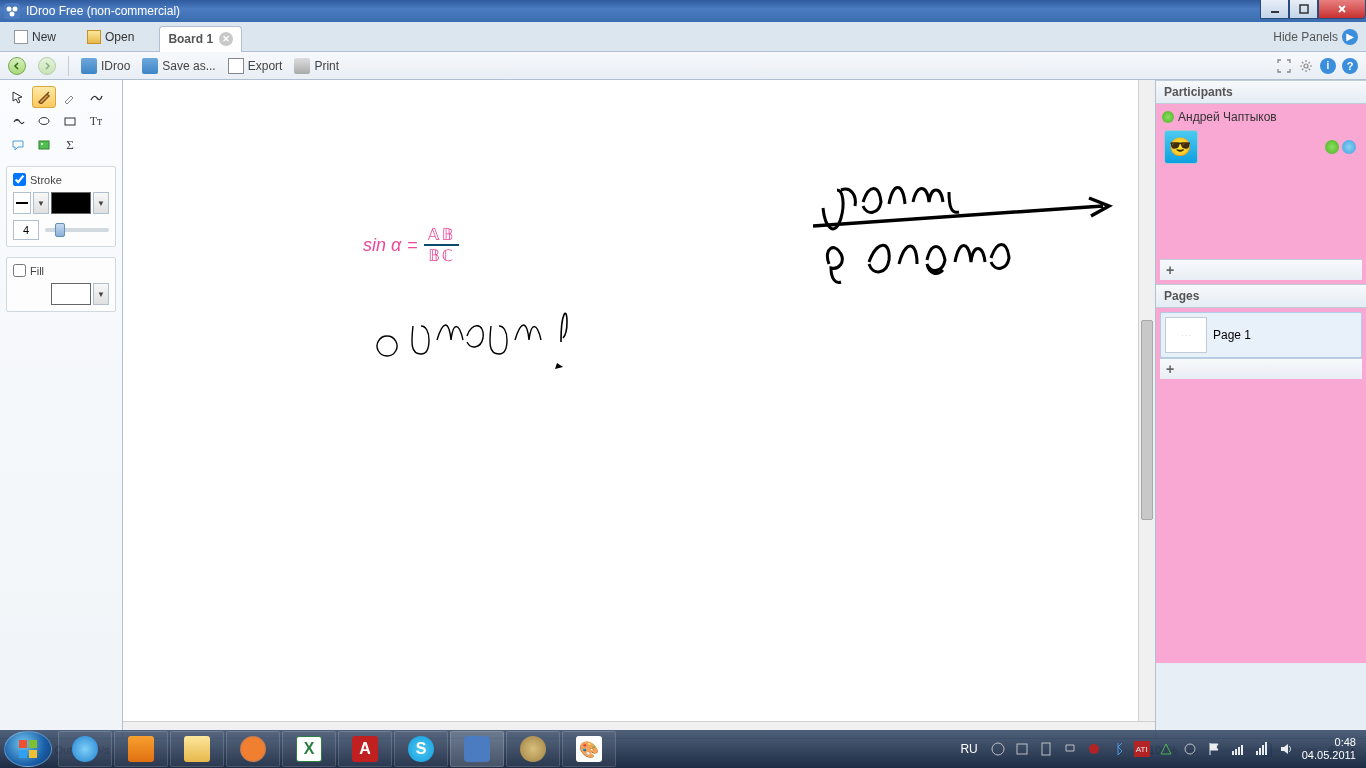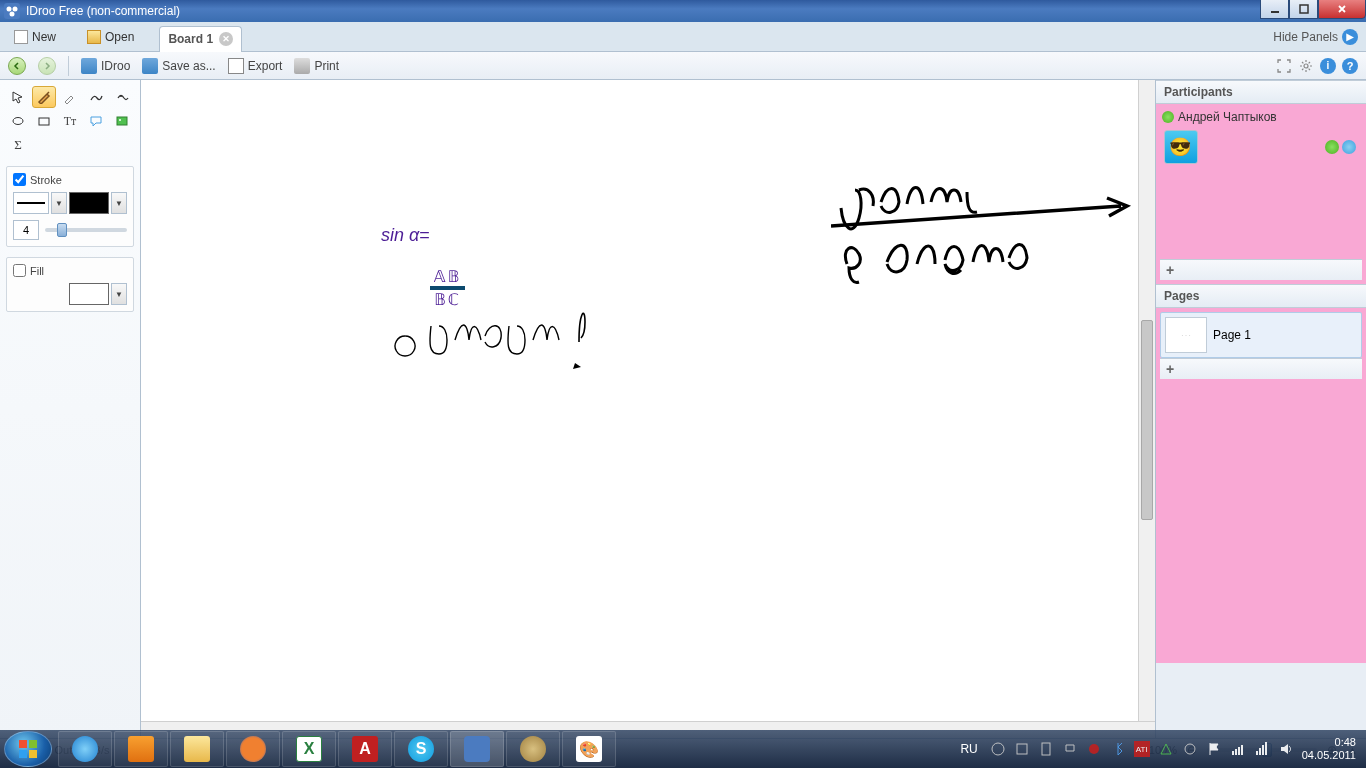--- a/index.html
+++ b/index.html
@@ -35,21 +35,21 @@
 .toolbar .right-icons { margin-left: auto; display: flex; gap: 6px; align-items: center; }
 .toolbar .ri { width: 16px; height: 16px; color: #888; cursor: pointer; display: flex; align-items: center; justify-content: center; }
 .toolbar .ri.gear { color: #888; }
 .toolbar .ri.help { border-radius: 50%; background: #3a8edb; color: #fff; font-size: 11px; font-weight: bold; }
 .toolbar .ri.info { border-radius: 50%; background: #3a8edb; color: #fff; font-size: 10px; font-weight: bold; }
 
 
 .main { display: flex; height: 658px; background: #dbe6ef; }
 
 
-.tools { width: 141px; background: linear-gradient(#fafcfe, #f0f4f8); border-right: 1px solid #b0c0d0; padding: 6px; font-size: 11px; color: #444; }
+.tools { width: 123px; background: linear-gradient(#fafcfe, #f0f4f8); border-right: 1px solid #b0c0d0; padding: 6px; font-size: 11px; color: #444; }
 .tool-grid { display: flex; flex-wrap: wrap; gap: 2px; }
 .tool-btn { width: 24px; height: 22px; border: 1px solid transparent; border-radius: 3px; display: flex; align-items: center; justify-content: center; cursor: pointer; }
 .tool-btn.active { background: linear-gradient(#fde9a8, #fcc95e); border-color: #d8a838; }
 .tool-section { margin-top: 10px; border: 1px solid #d0d8e0; border-radius: 2px; padding: 6px; background: #fdfdfd; }
 .tool-section .lbl-row { display: flex; align-items: center; gap: 4px; margin-bottom: 6px; }
 .tool-section input[type=checkbox] { }
 .stroke-row { display: flex; gap: 2px; align-items: center; }
 .stroke-style { flex: 1; height: 22px; border: 1px solid #b0c0d0; background: #fff; display: flex; align-items: center; justify-content: center; }
 .stroke-style::after { content: ''; width: 80%; height: 2px; background: #000; }
 .dd-arrow { width: 16px; height: 22px; border: 1px solid #b0c0d0; background: linear-gradient(#f8f8f8,#e0e0e0); display: flex; align-items: center; justify-content: center; font-size: 8px; }
@@ -59,23 +59,23 @@
 .size-input { width: 26px; height: 20px; border: 1px solid #b0c0d0; text-align: center; font-size: 11px; }
 .slider { flex: 1; height: 4px; background: #d0d8e0; border-radius: 2px; position: relative; }
 .slider .thumb { position: absolute; left: 15%; top: -5px; width: 10px; height: 14px; background: linear-gradient(#c8dcf0, #8ab0d8); border: 1px solid #6090c0; border-radius: 2px; }
 
 
 .canvas-wrap { flex: 1; background: #fff; position: relative; border-right: 1px solid #b0c0d0; overflow: hidden; }
 .canvas-wrap .scroll-v { position: absolute; right: 0; top: 0; bottom: 17px; width: 17px; background: #f0f0f0; border-left: 1px solid #d0d0d0; }
 .canvas-wrap .scroll-v .thumb { position: absolute; left: 2px; right: 2px; top: 240px; height: 200px; background: #c8c8c8; border-radius: 2px; border: 1px solid #a8a8a8; }
 .canvas-wrap .scroll-h { position: absolute; left: 0; right: 0; bottom: 0; height: 17px; background: #f0f0f0; border-top: 1px solid #d0d0d0; }
 .canvas-content { position: absolute; inset: 0; }
-.formula { position: absolute; left: 240px; top: 145px; font-family: Georgia, serif; font-size: 18px; color: #4c1d95; display: flex; gap: 0; }
+.formula { position: absolute; left: 240px; top: 145px; font-family: Georgia, serif; font-size: 18px; color: #ec4899; display: flex; align-items: center; gap: 6px; }
 .formula .frac { display: inline-flex; flex-direction: column; align-items: center; font-size: 16px; }
-.formula .frac .num { border-bottom: 4px solid #0c4a6e; padding: 0 4px; letter-spacing: 2px; margin-top: 42px; }
+.formula .frac .num { border-bottom: 2px solid #0c4a6e; padding: 0 4px; letter-spacing: 2px; }
 .formula .frac .den { padding: 0 4px; letter-spacing: 2px; }
 .handwriting { position: absolute; }
 .cursor-pen { position: absolute; left: 430px; top: 275px; width: 16px; height: 16px; }
 
 
 .right-panels { width: 210px; background: #e8eef5; display: flex; flex-direction: column; }
 .panel { border-top: 1px solid #c0ccd8; }
 .panel-head { background: linear-gradient(#f7f9fc, #e4ecf4); border-bottom: 1px solid #c0ccd8; padding: 4px 8px; font-size: 12px; font-weight: bold; color: #555; }
 .panel-body { background: #f9a8d4; padding: 4px; }
 .participant { display: flex; align-items: center; gap: 4px; font-size: 12px; color: #333; padding: 2px; }

